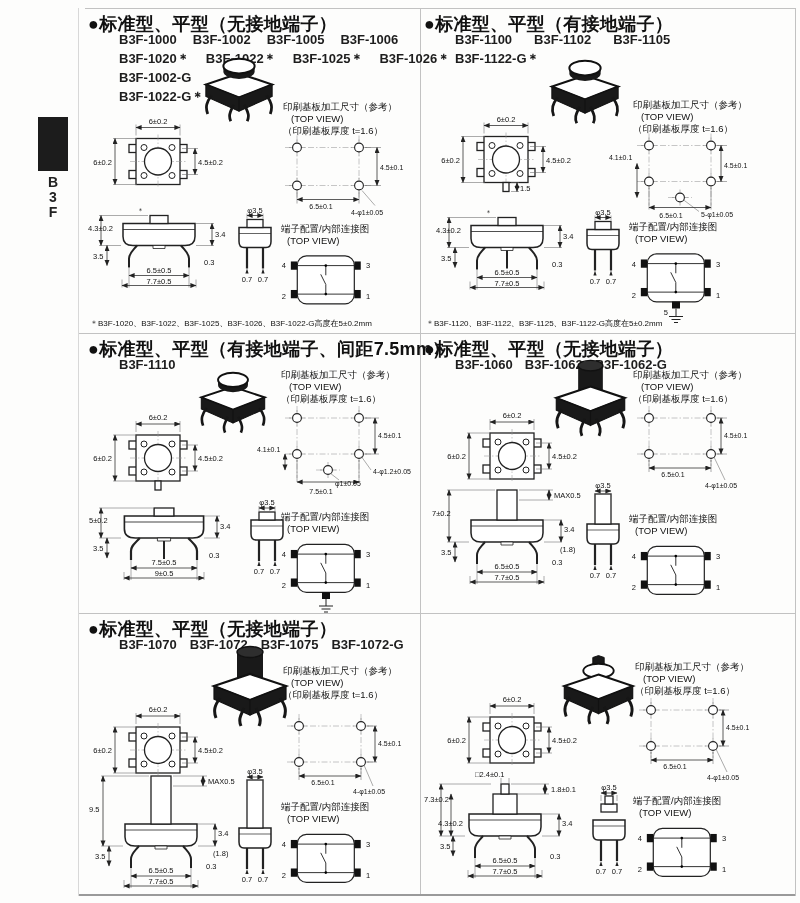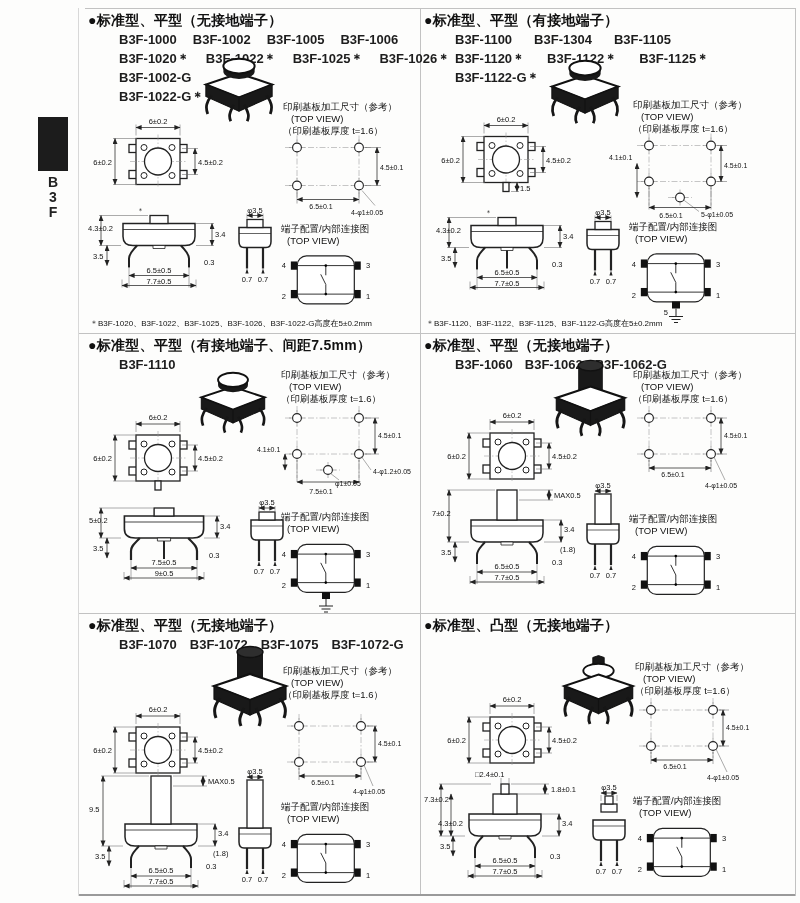--- a/index.html
+++ b/index.html
@@ -1,19 +1,19 @@
 <!DOCTYPE html>
 <html><head>
 <meta charset="utf-8">
 <style>
   html,body{margin:0;padding:0;background:#fff;font-family:"Liberation Sans","DejaVu Sans",sans-serif;}
   .page{position:relative;width:800px;height:903px;background:#fdfdfc;overflow:hidden;}
   .line{position:absolute;background:#c2c2c2;}
   .panel{position:absolute;}
-  .phead{position:absolute;left:3px;top:3px;font-size:14px;font-weight:bold;color:#111;white-space:nowrap;letter-spacing:.3px;}
+  .phead{position:absolute;left:3px;top:3px;font-size:18px;font-weight:bold;color:#111;white-space:nowrap;letter-spacing:.3px;}
   .models{position:absolute;left:3px;top:21px;font-size:13px;font-weight:bold;color:#1d1d1d;}
   .mrow{display:flex;gap:16px;line-height:19px;white-space:nowrap;margin-left:31px;}
   .footnote{position:absolute;left:5px;font-size:8px;color:#111;white-space:nowrap;text-align:center;}
   svg.draw{position:absolute;left:0;top:0;}
   .tab{position:absolute;left:38px;top:117px;width:30px;height:54px;background:#1c1c1c;}
   .tabtxt{position:absolute;left:38px;top:175px;width:30px;text-align:center;font-size:14px;font-weight:bold;color:#222;line-height:15px;}
   text{fill:#111;}
   .dt{font-size:7.5px;}
   .dts{font-size:7px;}
   .cz{font-size:9.5px;}
@@ -202,27 +202,22 @@
  </g>
 </svg>
 <div class="footnote" style="top:309px">＊B3F-1020、B3F-1022、B3F-1025、B3F-1026、B3F-1022-G高度在5±0.2mm</div>
 </section>
 
 <section class="panel" style="left:421px;top:9px;width:374px;height:324px">
 <div class="phead">●标准型、平型（有接地端子）</div>
 <div class="models">
  <div class="mrow" style="gap:22px">
           <span>B3F-1100</span>
-          <span>B3F-1304</span>
+          <span>B3F-1102</span>
           <span>B3F-1105</span>
-        </div>
- <div class="mrow" style="gap:22px">
-          <span>B3F-1120＊</span>
-          <span>B3F-1122＊</span>
-          <span>B3F-1125＊</span>
         </div>
  <div class="mrow">
           <span>B3F-1122-G＊</span>
         </div>
 </div>
 <svg class="draw" width="374" height="324" viewBox="0 0 374 323">
  <use href="#s-iso-flat" transform="translate(118,42) scale(0.92)"></use>
  <g transform="translate(52,122)">
   <use href="#s-top"></use>
   <rect class="wh" x="30" y="51" width="6" height="9"></rect>
@@ -539,21 +534,20 @@
   <use href="#s-term" transform="translate(8,26) scale(0.92)"></use>
   <text class="dt" x="5" y="45" text-anchor="end">4</text>
   <text class="dt" x="85" y="45">3</text>
   <text class="dt" x="5" y="76" text-anchor="end">2</text>
   <text class="dt" x="85" y="76">1</text>
  </g>
 </svg>
 </section>
 
 <section class="panel" style="left:421px;top:614px;width:374px;height:281px">
-<div class="phead">●标准型、凸型（无接地端子）</div>
 <svg class="draw" width="374" height="281" viewBox="0 0 374 281">
  <use href="#s-iso-proj" transform="translate(130,34) scale(0.95)"></use>
  <g transform="translate(58,98)">
   <use href="#s-top"></use>
   <path class="ext" d="M11,-9v11M55,-9v11M-12,5h24M-12,51h24M57,15h16M57,41h16"></path>
   <line class="dim" x1="11" y1="-6" x2="55" y2="-6"></line>
           <text class="dt" x="33" y="-10" text-anchor="middle">6±0.2</text>
   <line class="dim" x1="-10" y1="5" x2="-10" y2="51"></line>
           <text class="dt" x="-13" y="31" text-anchor="end">6±0.2</text>
   <line class="dim" x1="70" y1="15" x2="70" y2="41"></line>

